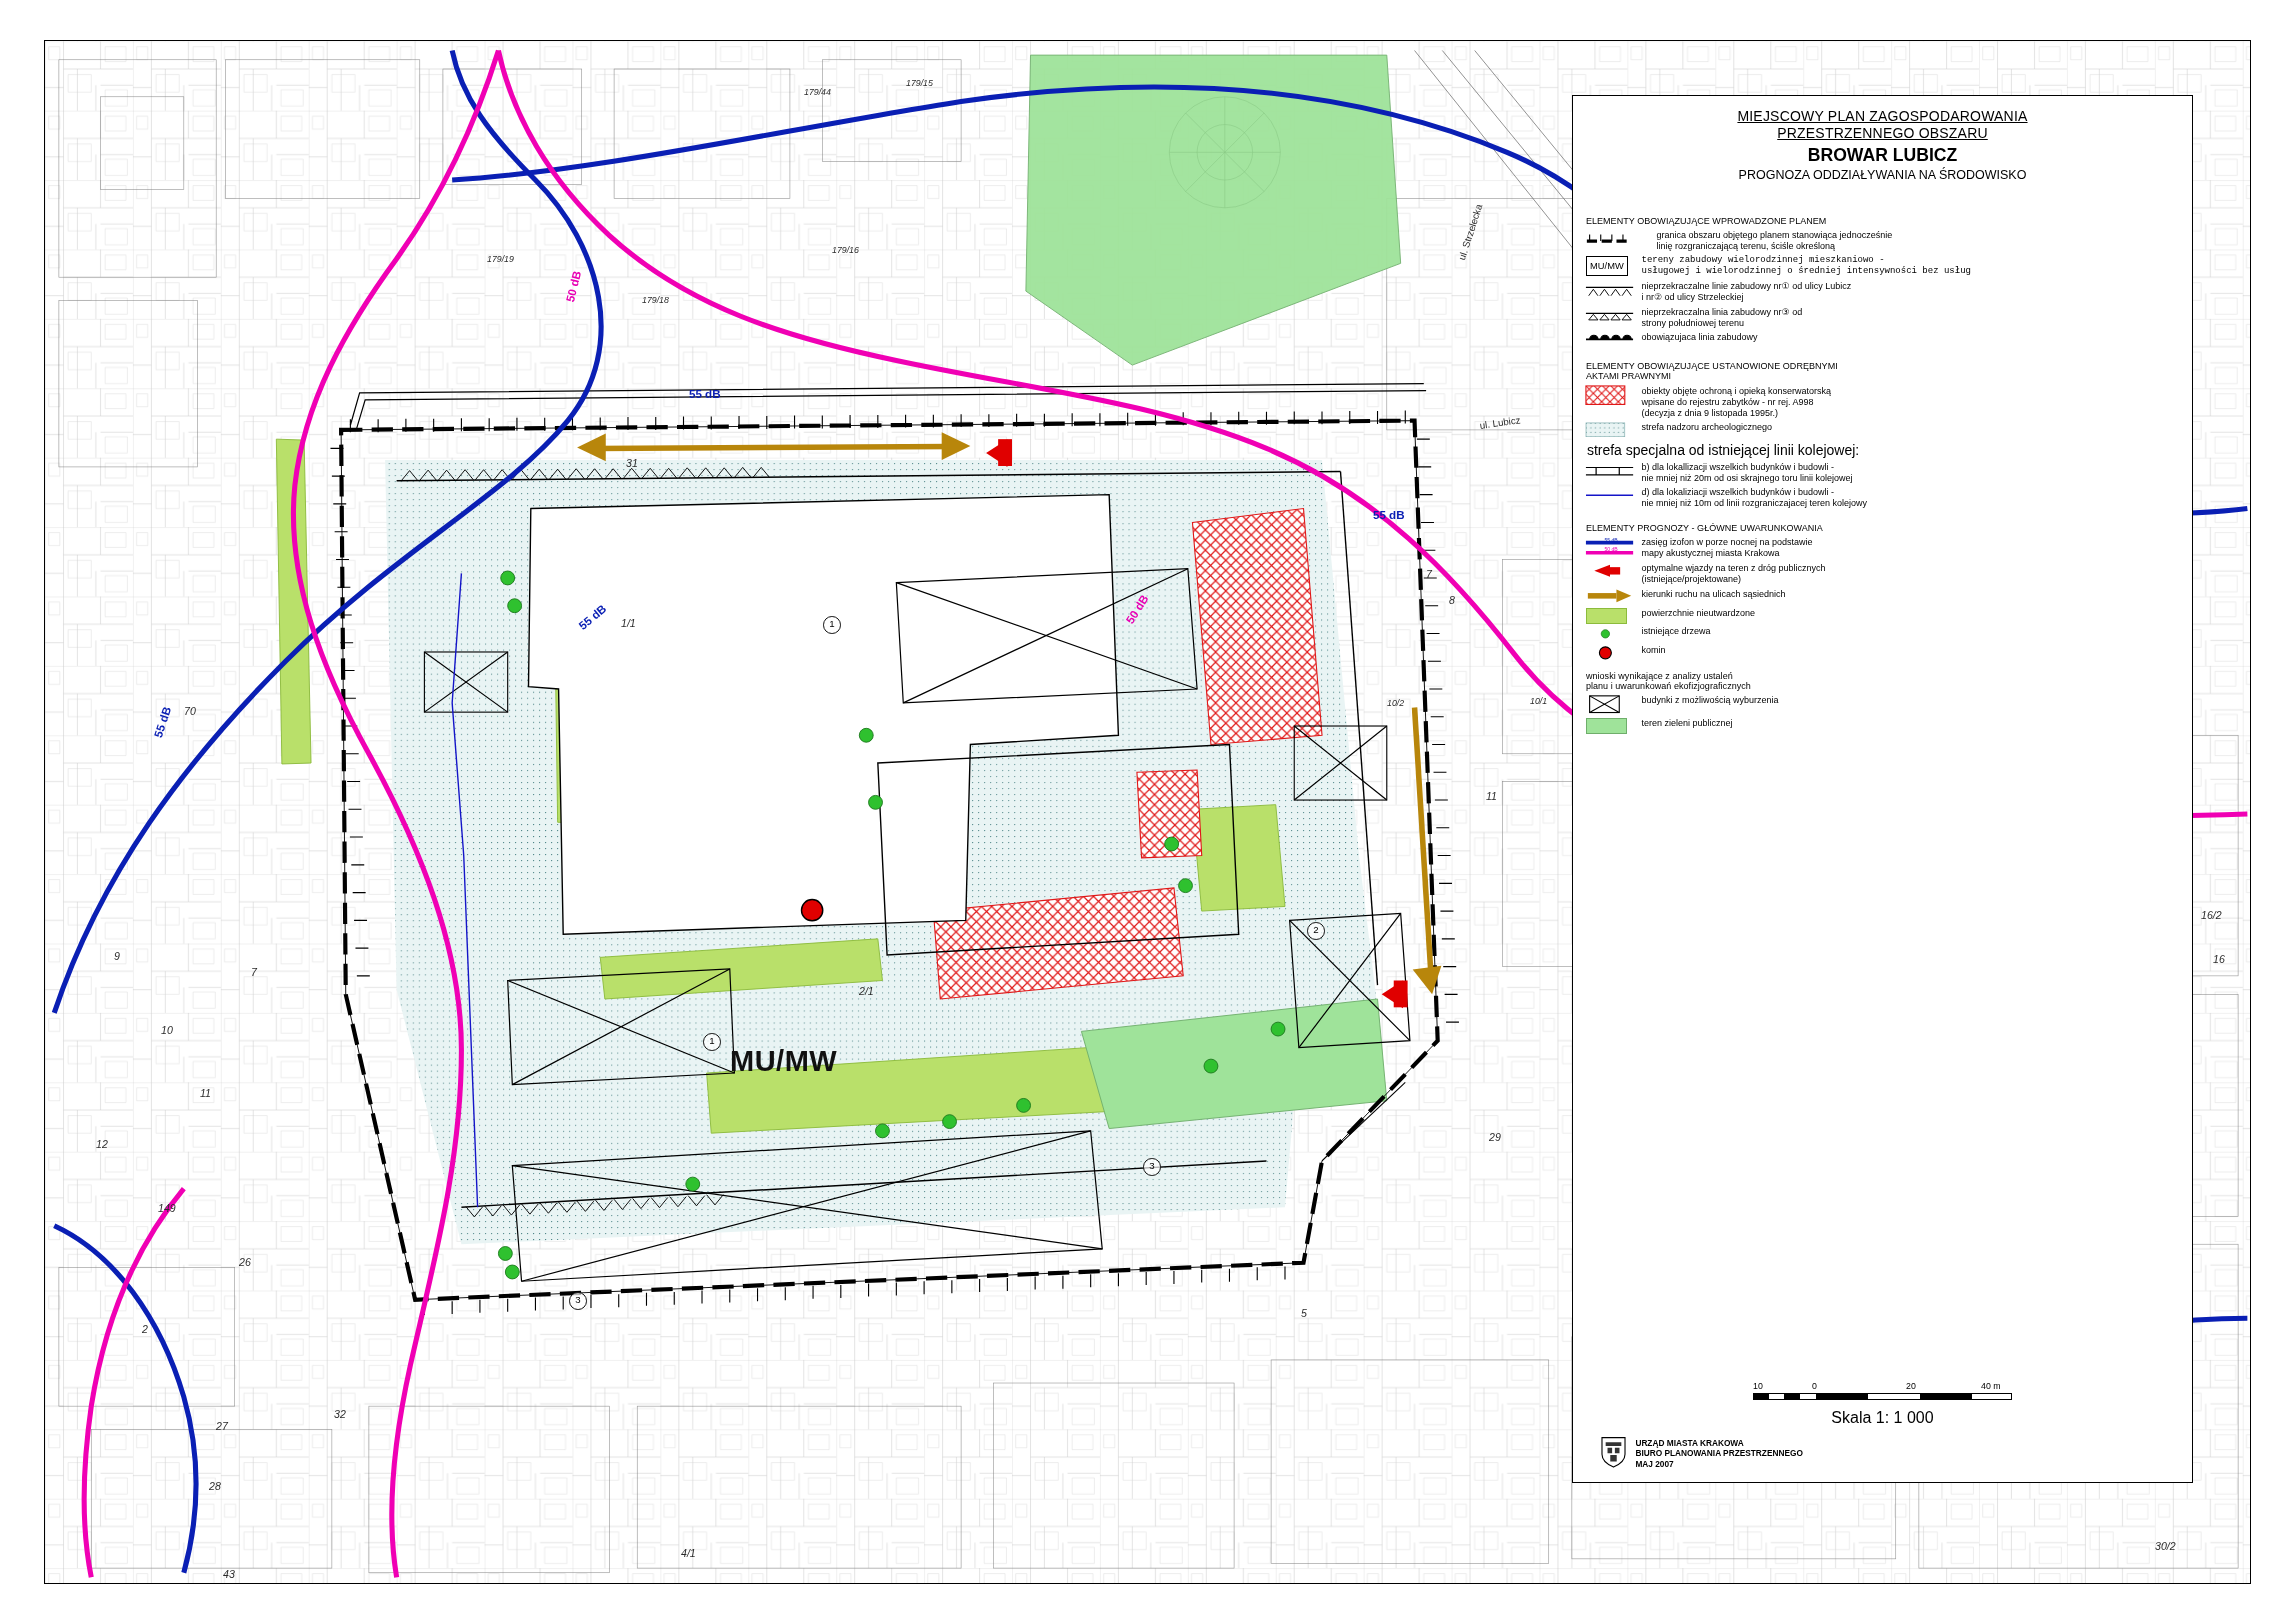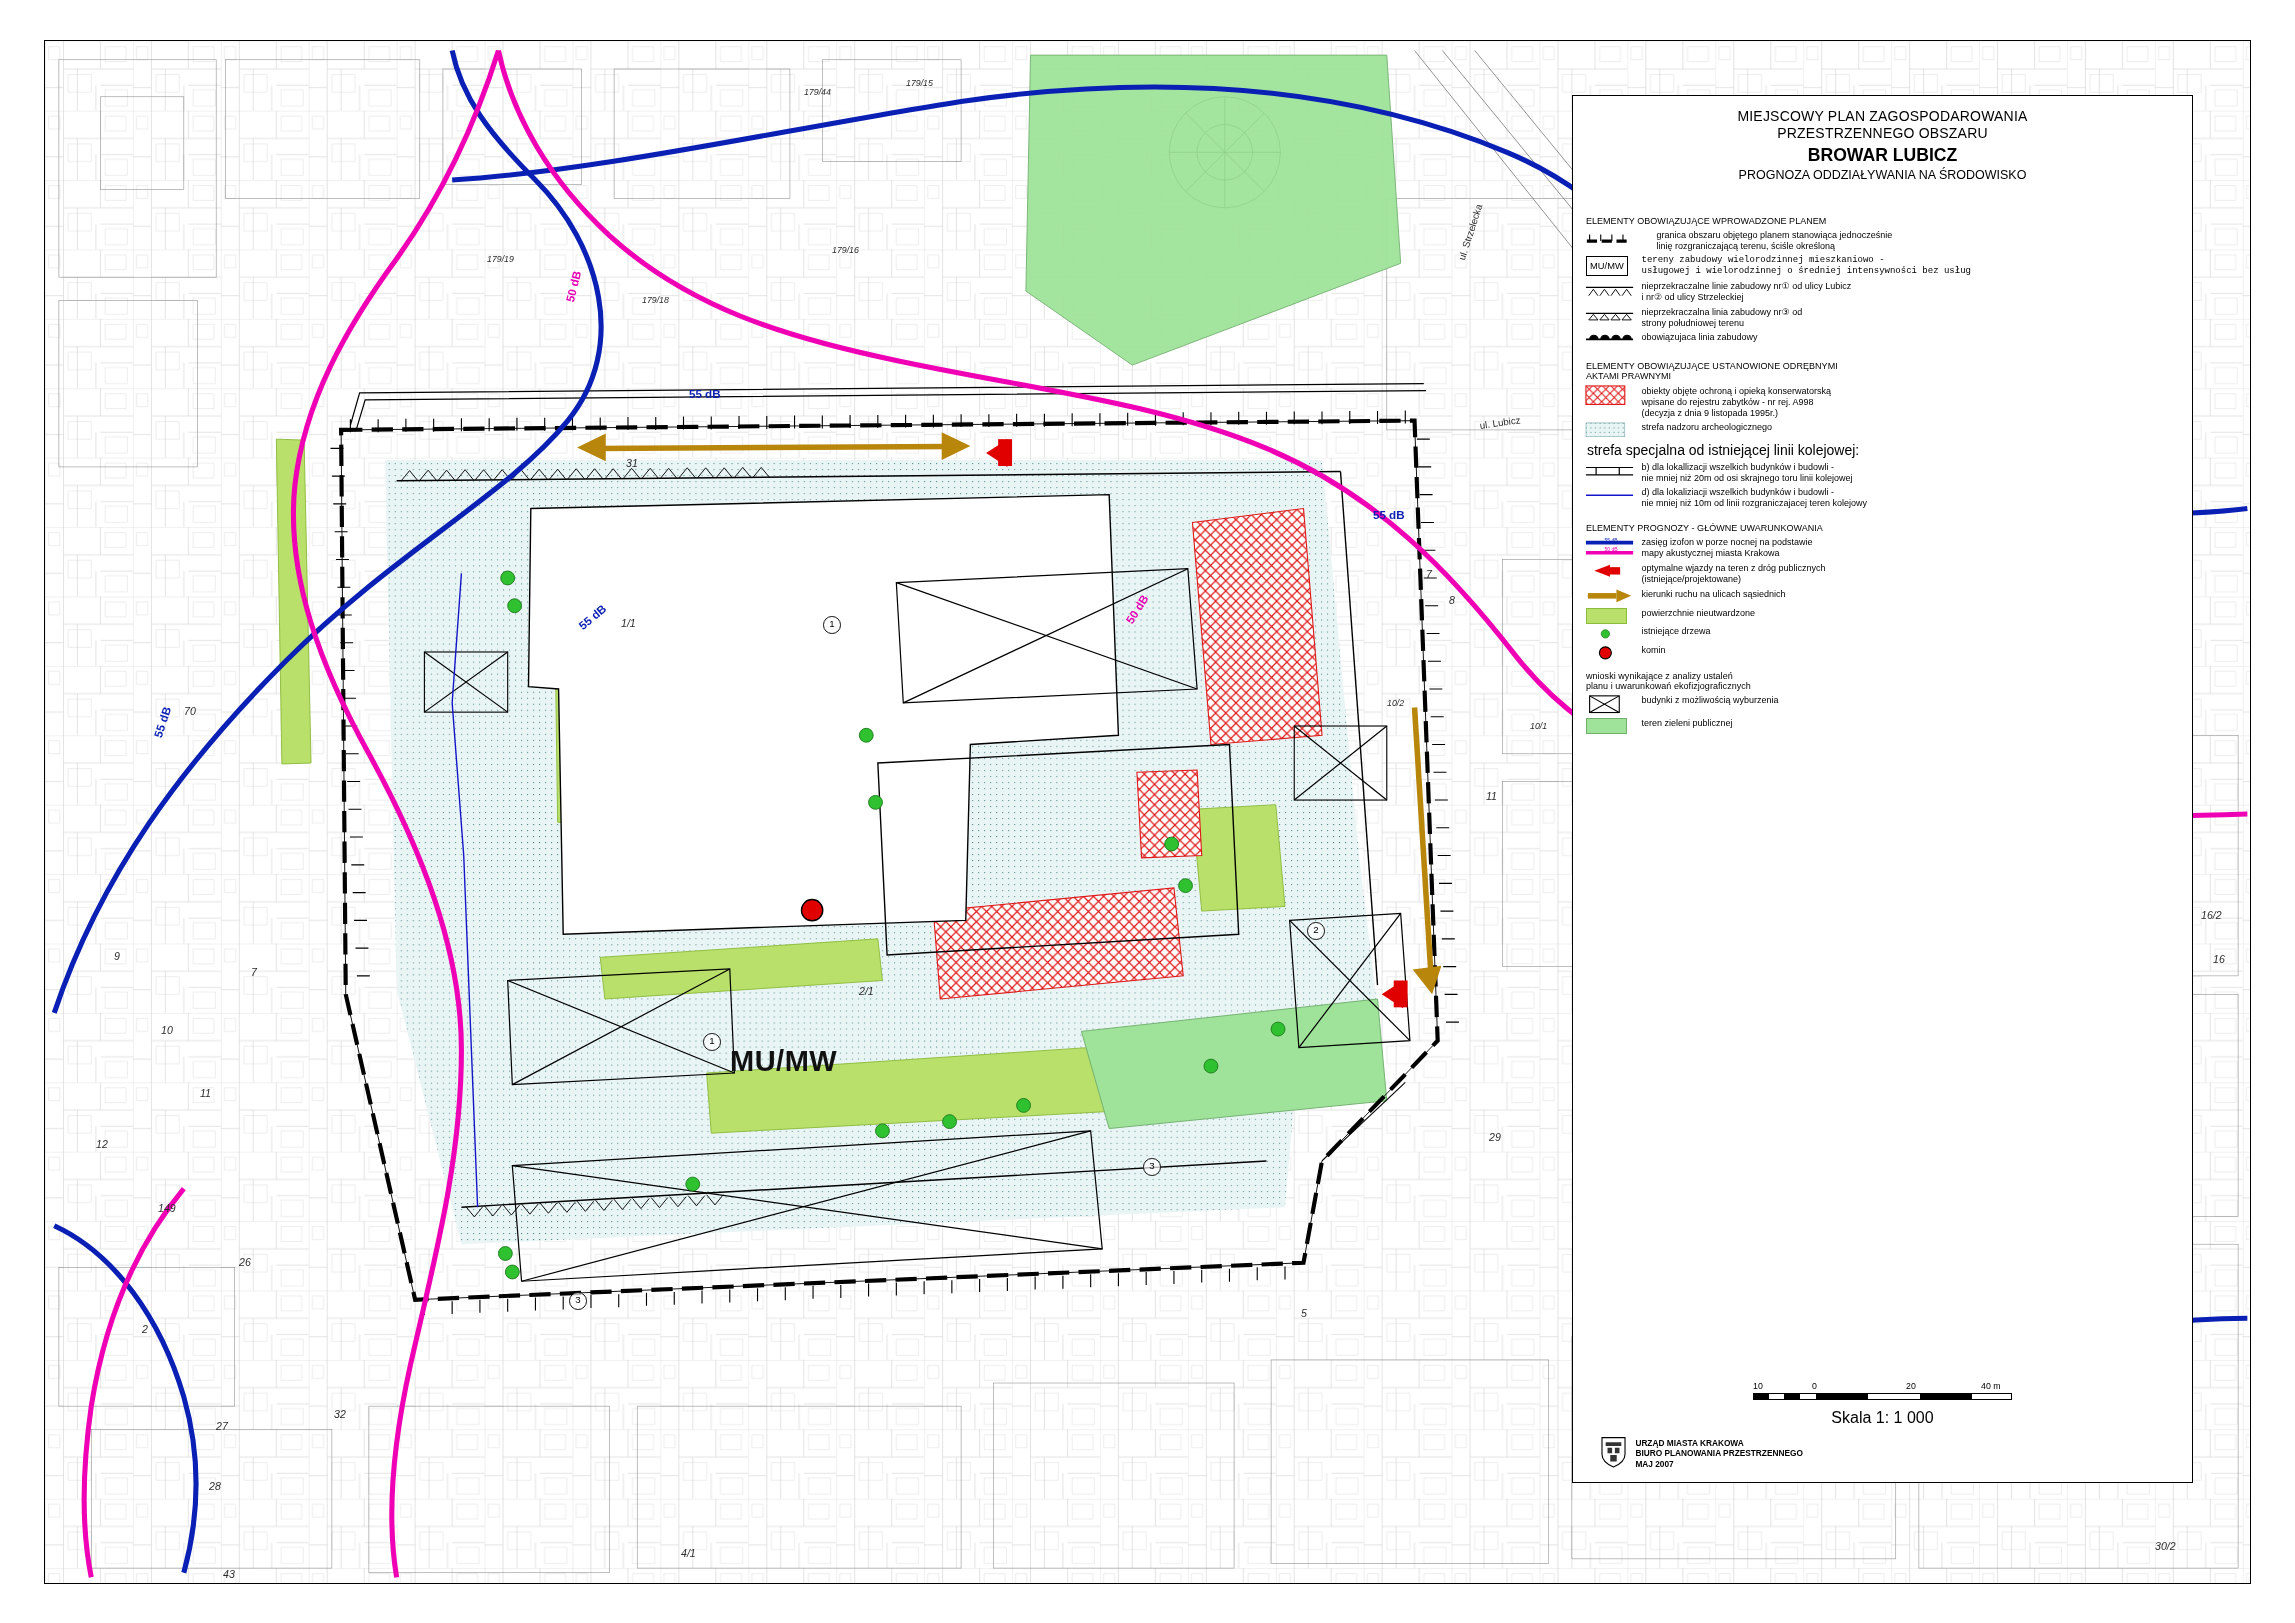--- a/index.html
+++ b/index.html
@@ -10,21 +10,21 @@
   
   .map-frame{position:absolute;left:44px;top:40px;width:2207px;height:1544px;border:1.4px solid #000;box-sizing:border-box;background:#ffffff;}
 
   
   .cadastre{position:absolute;inset:0;overflow:hidden;}
   .cadastre svg{position:absolute;left:0;top:0;}
 
   
   .legend{position:absolute;left:1572px;top:95px;width:621px;height:1388px;background:#ffffff;border:1.4px solid #000;box-sizing:border-box;padding:12px 12px 4.6px 12px;}
   .legend .title{text-align:center;line-height:1.22;}
-  .legend .title .t1{font-size:14px;letter-spacing:0.2px;}
+  .legend .title .t1{font-size:14px;letter-spacing:0.2px;text-decoration:underline;}
   .legend .title .t2{font-size:17.6px;font-weight:bold;margin-top:2.8px;}
   .legend .title .t3{font-size:12.5px;margin-top:1.9px;}
 
   .sect{font-size:9px;margin:14px 0 3.7px 0.9px;letter-spacing:0.05px;}
   .sect.tight{margin-top:10.2px;}
 
   .row{display:flex;align-items:flex-start;margin:3.2px 0;}
   .sym{width:50px;min-width:50px;height:20.4px;position:relative;margin-right:6.5px;}
   .sym.small{height:15.7px;}
   .txt{font-size:9px;line-height:1.22;padding-top:0.5px;}
@@ -272,21 +272,21 @@
       <div class="lab it" style="left:787px;top:204px;">179/16</div>
       <div class="lab it" style="left:442px;top:213px;">179/19</div>
       <div class="lab it" style="left:597px;top:254px;">179/18</div>
       <div class="lab it" style="left:2027px;top:56px;">93</div>
       <div class="lab it" style="left:2138px;top:93px;">91</div>
       <div class="lab num" style="left:581px;top:416px;">31</div>
       <div class="lab num" style="left:576px;top:576px;">1/1</div>
       <div class="lab num" style="left:1381px;top:527px;">7</div>
       <div class="lab num" style="left:1404px;top:553px;">8</div>
       <div class="lab it" style="left:1342px;top:657px;">10/2</div>
-      <div class="lab it" style="left:1485px;top:680px;text-align:right;">10/1</div>
+      <div class="lab it" style="left:1485px;top:655px;text-align:right;">10/1</div>
       <div class="lab num" style="left:1441px;top:749px;">11</div>
       <div class="lab num" style="left:814px;top:944px;">2/1</div>
       <div class="lab num" style="left:69px;top:909px;">9</div>
       <div class="lab num" style="left:116px;top:983px;">10</div>
       <div class="lab num" style="left:155px;top:1046px;">11</div>
       <div class="lab num" style="left:51px;top:1097px;">12</div>
       <div class="lab num" style="left:113px;top:1161px;">149</div>
       <div class="lab num" style="left:194px;top:1215px;">26</div>
       <div class="lab num" style="left:97px;top:1282px;">2</div>
       <div class="lab num" style="left:171px;top:1379px;">27</div>

